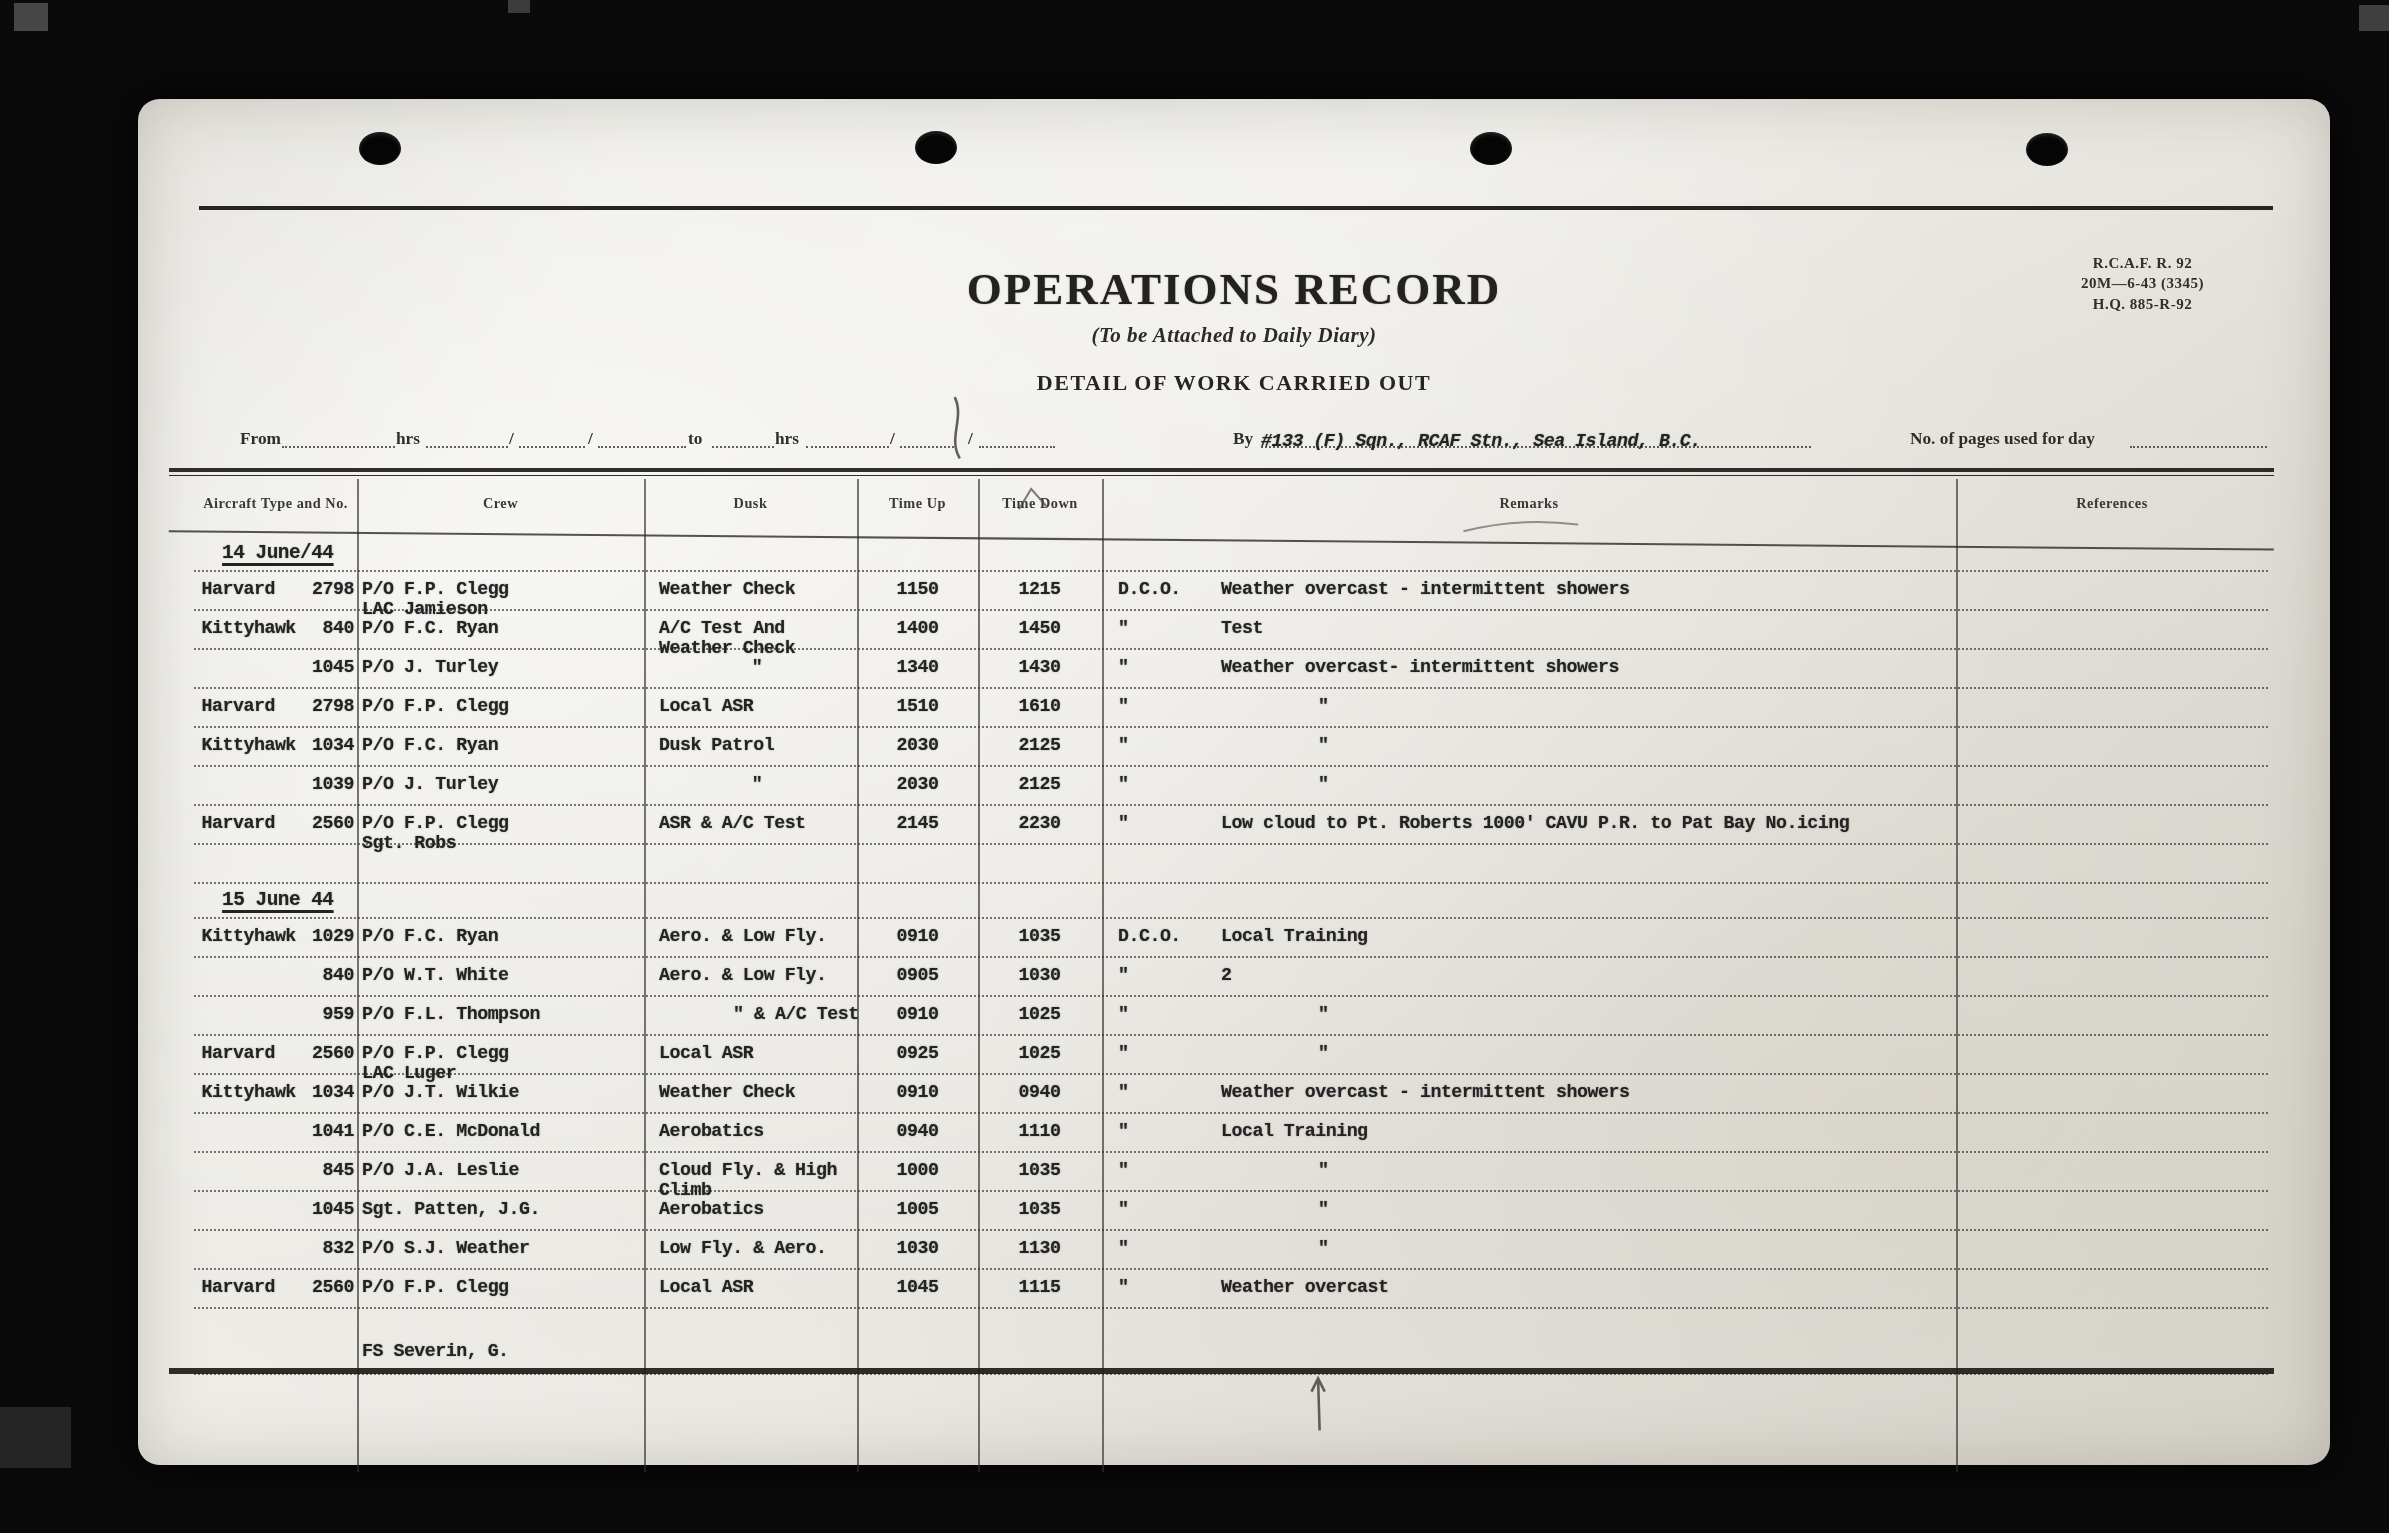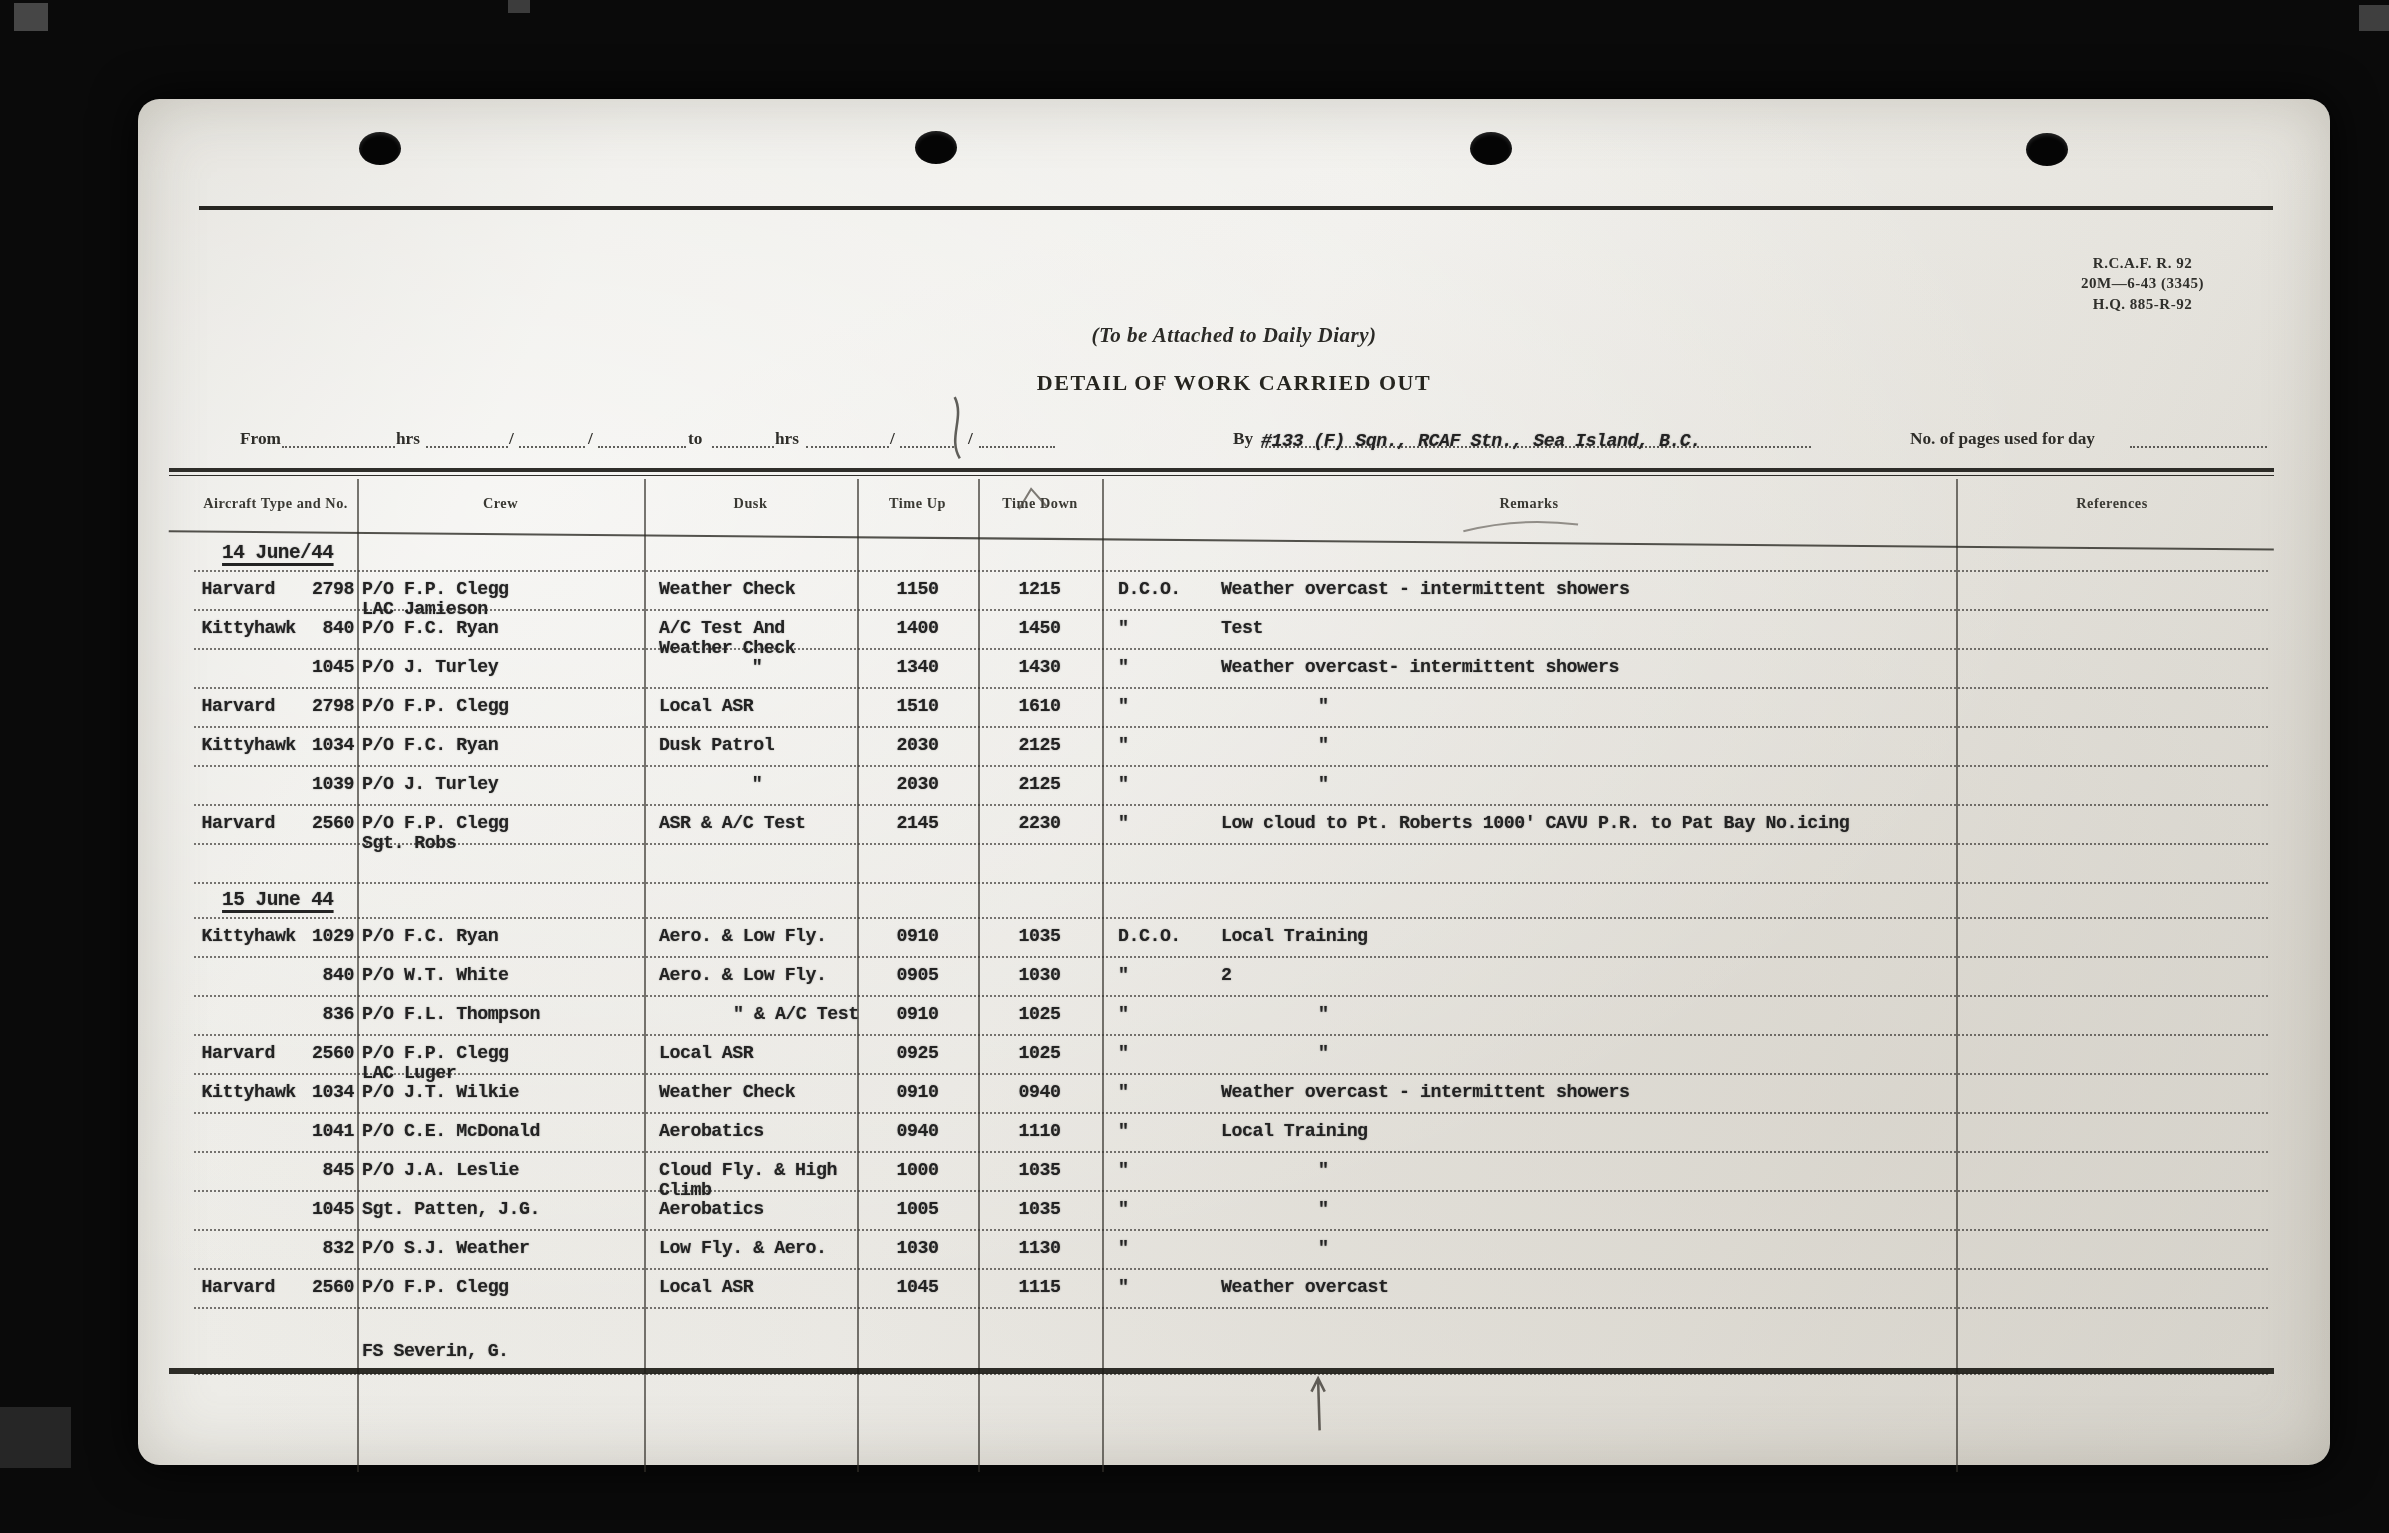--- a/index.html
+++ b/index.html
@@ -95,20 +95,21 @@
   <div class="hole" style="left:1332px;top:33px;"></div>
   <div class="hole" style="left:1888px;top:34px;"></div>
 
   <div class="top-rule"></div>
 
   <div class="codes">
     <div>R.C.A.F. R. 92</div>
     <div>20M—6-43 (3345)</div>
     <div>H.Q. 885-R-92</div>
   </div>
+  <div class="title">OPERATIONS RECORD</div>
   <div class="subtitle">(To be Attached to Daily Diary)</div>
   <div class="section-heading">DETAIL OF WORK CARRIED OUT</div>
 
   <div class="fromline">
     <span class="fl" style="left:102px;">From</span>
     <span class="dots" style="left:144px;width:113px;"></span>
     <span class="fl" style="left:258px;">hrs</span>
     <span class="dots" style="left:288px;width:82px;"></span>
     <span class="fl" style="left:371px;">/</span>
     <span class="dots" style="left:381px;width:66px;"></span>
@@ -277,21 +278,21 @@
     <span class="cell tw c-duty">Aero. &amp; Low Fly.</span>
     <span class="cell2 tw c-duty2"></span>
     <span class="cell tw c-up">0905</span>
     <span class="cell tw c-down">1030</span>
     <span class="cell tw c-dco">"</span>
     <span class="cell tw c-rem">2</span>
   </div>
 
   <div class="trow">
     <span class="cell tw c-air"></span>
-    <span class="cell tw c-num">836</span>
+    <span class="cell tw c-num">959</span>
     <span class="cell tw c-crew">P/O F.L. Thompson</span>
     <span class="cell2 tw c-crew2"></span>
     <span class="cell tw c-duty ditto-indent">" &amp; A/C Test</span>
     <span class="cell2 tw c-duty2"></span>
     <span class="cell tw c-up">0910</span>
     <span class="cell tw c-down">1025</span>
     <span class="cell tw c-dco">"</span>
     <span class="cell tw c-rem ditto-indent">"</span>
   </div>
 

